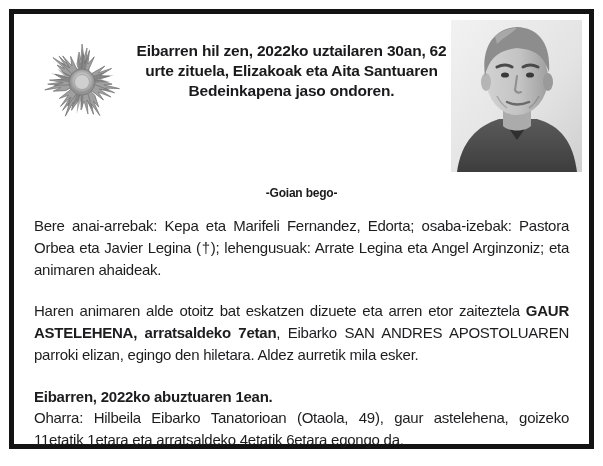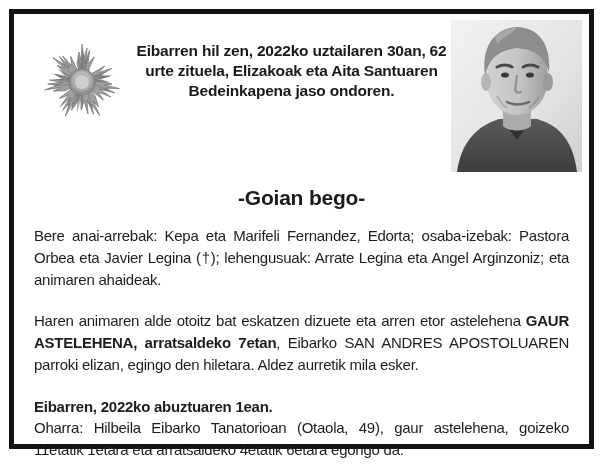--- a/index.html
+++ b/index.html
@@ -71,21 +71,21 @@
     color: #1a1a1c;
   }
   .photo-wrap {
     flex: 0 0 131px;
     margin: 6px 7px 0 0;
   }
   
   .motto {
     text-align: center;
     font-weight: bold;
-    font-size: 21px;
+    font-size: 12px;
     margin-top: 14px;
     letter-spacing: -0.2px;
     color: #1a1a1c;
   }
   
   .body-text {
     padding: 0 20px;
   }
   .para {
     margin: 0;
@@ -207,19 +207,19 @@
         </svg>
       </div>
     </div>
 
     <div class="motto">-Goian bego-</div>
 
     <div class="body-text">
 
       <p class="para first">Bere anai-arrebak: Kepa eta Marifeli Fernandez, Edorta; osaba-izebak: Pastora Orbea eta Javier Legina (†); lehengusuak: Arrate Legina eta Angel Arginzoniz; eta animaren ahaideak.</p>
 
-      <p class="para"><span>Haren animaren alde otoitz bat eskatzen dizuete eta arren etor astelehena </span><span class="b">GAUR ASTELEHENA, arratsaldeko 7etan</span><span>, Eibarko SAN ANDRES APOSTOLUAREN parroki elizan, egingo den hiletara. Aldez aurretik mila esker.</span></p>
+      <p class="para"><span>Haren animaren alde otoitz bat eskatzen dizuete eta arren etor zaiteztela </span><span class="b">GAUR ASTELEHENA, arratsaldeko 7etan</span><span>, Eibarko SAN ANDRES APOSTOLUAREN parroki elizan, egingo den hiletara. Aldez aurretik mila esker.</span></p>
 
       <p class="para"><span class="b block-line">Eibarren, 2022ko abuztuaren 1ean.</span><span>Oharra: Hilbeila Eibarko Tanatorioan (Otaola, 49), gaur astelehena, goizeko 11etatik 1etara eta arratsaldeko 4etatik 6etara egongo da.</span></p>
     </div>
 
   </div>
 </div>
 
 </body></html>

